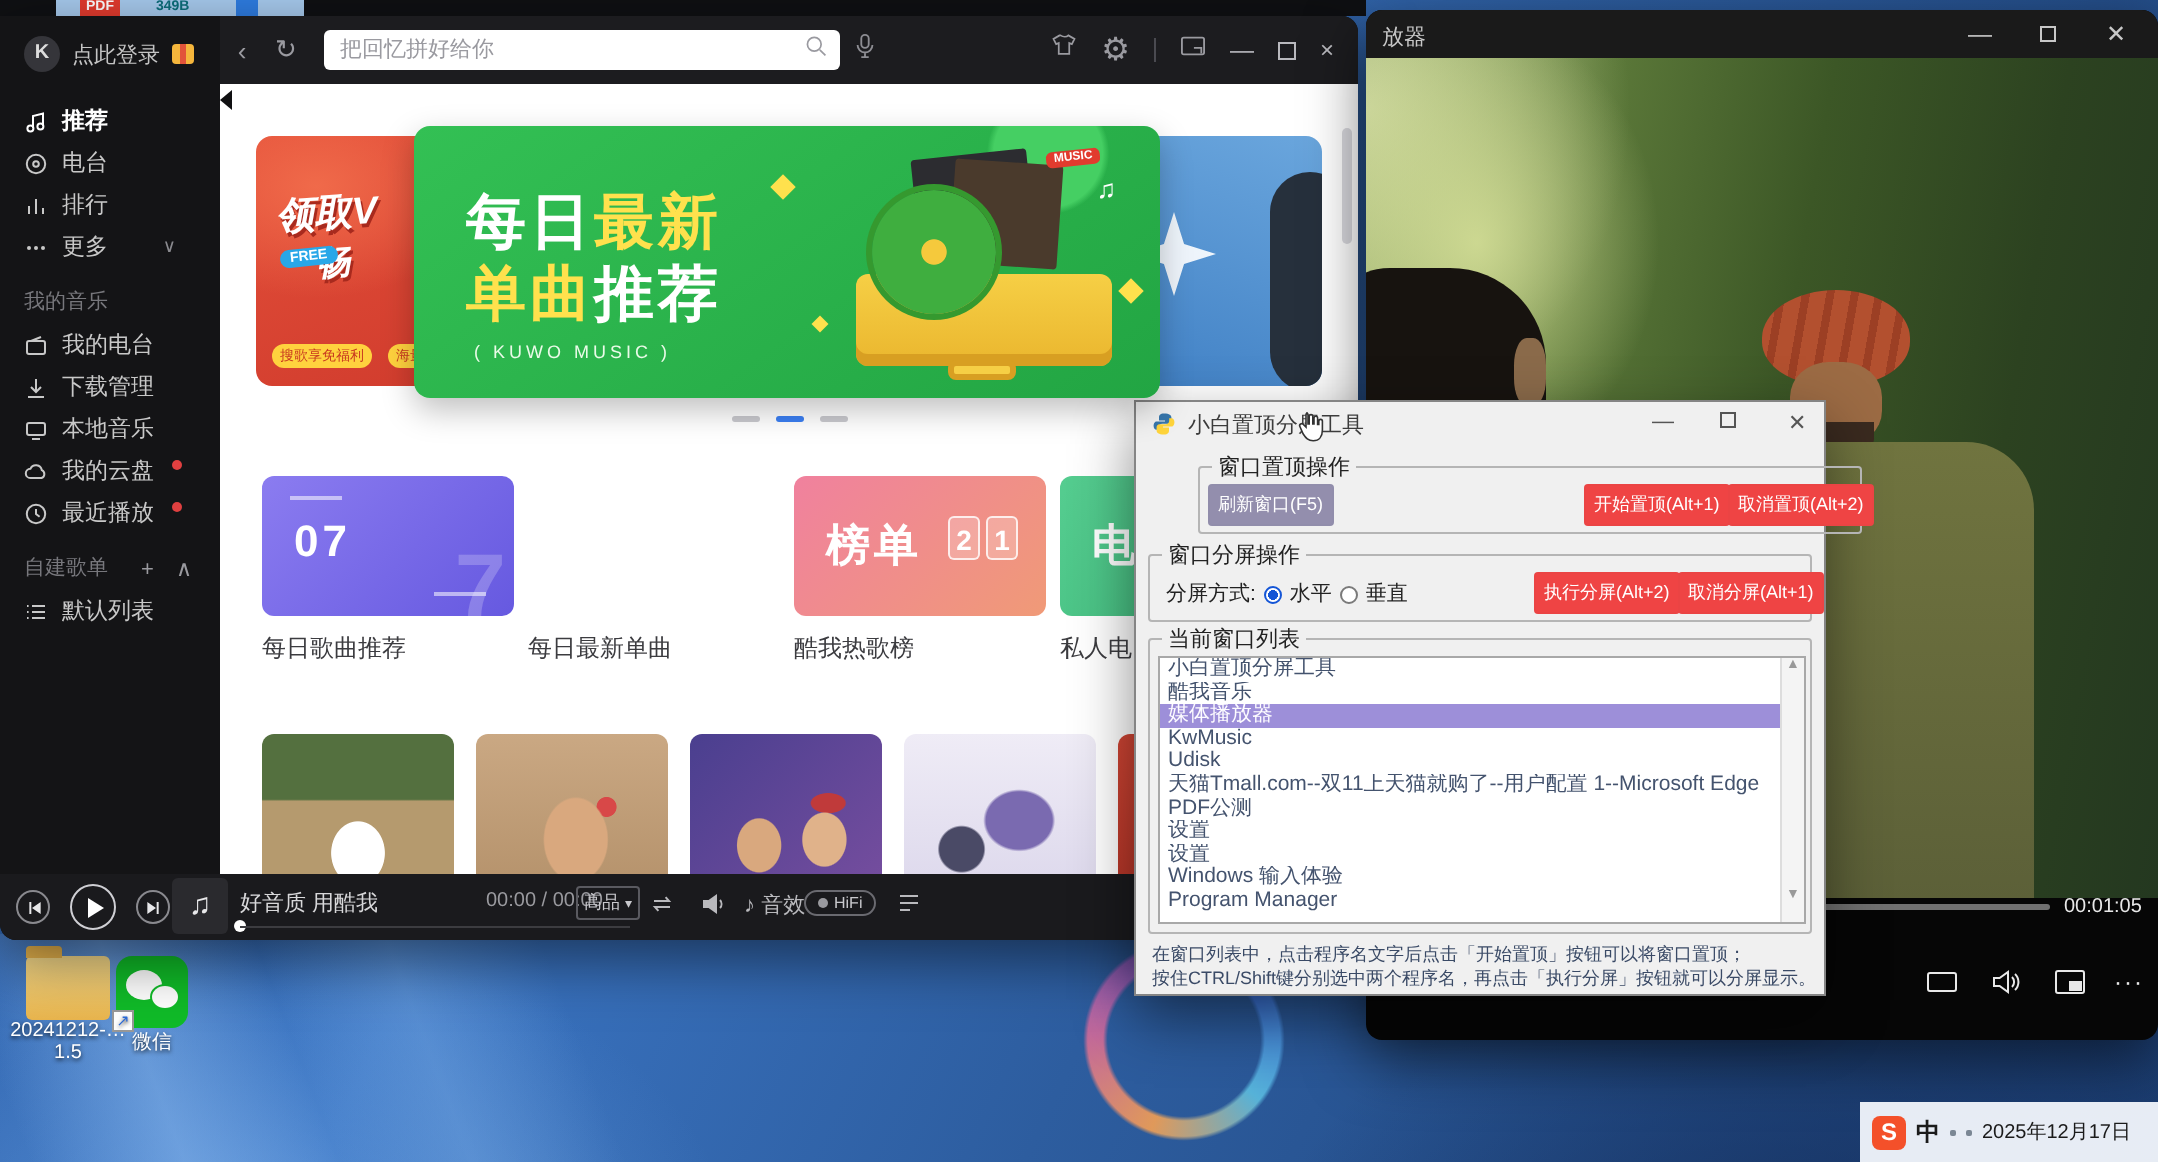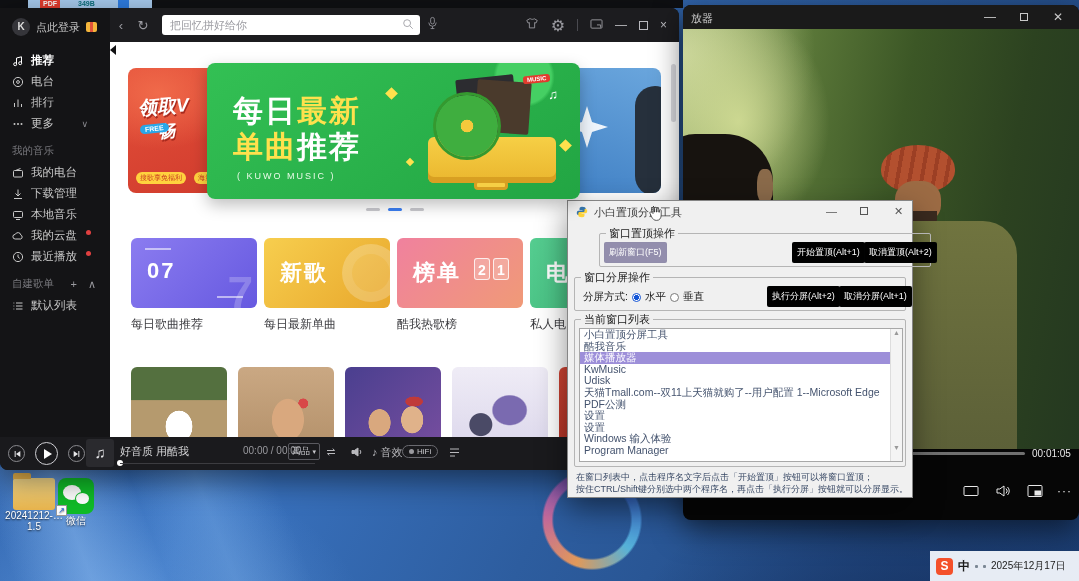--- a/index.html
+++ b/index.html
@@ -133,21 +133,21 @@
   .vbar{position:absolute;left:8px;top:447px;width:334px;height:3px;background:#707070;border-radius:2px;}
   .vtime{position:absolute;left:349px;top:443px;font-size:10px;color:#e8e8e8;}
   .vic{position:absolute;top:479px;color:#e8e8e8;}
   
   .tw{left:567px;top:200px;width:346px;height:298px;background:#f0f0f0;border:1px solid #858585;box-shadow:0 12px 28px rgba(0,0,0,.45);font-size:11px;color:#222;}
   .tw-title{left:0;top:0;width:100%;height:22px;display:flex;align-items:center;gap:6px;padding:0 8px;position:absolute;}
   .tw-title .t{font-size:11px;color:#3c3c3c;}
   .tw-ctl{position:absolute;top:4px;color:#555;font-size:11px;}
   .grp{position:absolute;border:1px solid #b5b5b5;border-radius:2px;}
   .grp .lg{position:absolute;top:-8px;left:6px;background:#f0f0f0;padding:0 3px;font-size:11px;color:#222;}
-  .tbtn{position:absolute;background:#000000;color:#fff;font-size:9px;border-radius:2px;padding:3px 4px;white-space:nowrap;border:1px solid #47506305;}
+  .tbtn{position:absolute;background:#ef4444;color:#fff;font-size:9px;border-radius:2px;padding:3px 4px;white-space:nowrap;border:1px solid #47506305;}
   .tbtn.lite{background:#938ead;}
   .rd{display:inline-block;width:9px;height:9px;border-radius:50%;border:1px solid #7a7a7a;background:#fff;vertical-align:-1px;}
   .rd.on{border-color:#1455d6;background:radial-gradient(circle,#1455d6 0 48%,#fff 52%);}
   .splitrow{position:absolute;left:8px;top:12px;font-size:10.5px;color:#222;display:flex;align-items:center;gap:4px;}
   .lbox{position:absolute;left:4px;top:8px;width:324px;height:134px;background:#fff;border:1px solid #a8a8a8;overflow:hidden;}
   .lit{height:11.6px;line-height:11.6px;font-size:10.5px;color:#44536e;padding-left:4px;white-space:nowrap;overflow:hidden;}
   .lit.sel{background:#9d8fd9;color:#fdfcff;width:100%;}
   .lscroll{position:absolute;right:0;top:0;bottom:0;width:12px;background:#f4f4f4;border-left:1px solid #ddd;color:#999;font-size:7px;text-align:center;}
   .help{position:absolute;left:8px;font-size:9px;color:#3a4a66;white-space:nowrap;}
   .cursor{z-index:50;}
@@ -345,24 +345,20 @@
         <span class="dot"></span>
         <span class="dot on"></span>
         <span class="dot"></span>
       </div>
 
       <div class="abs card" style="left:21px;background:linear-gradient(135deg,#8b7cf0,#6659e0);">
         <span class="dash" style="left:14px;top:10px;"></span>
         <span class="big">07</span>
         <span class="ghost">7</span>
         <span class="dash" style="right:14px;bottom:10px;"></span>
-      </div>
-      <div class="abs card" style="left:154px;background:linear-gradient(135deg,#f7ce4e,#e8a72c);">
-        <span class="ring"></span>
-        <span class="big">新歌</span>
       </div>
       <div class="abs card" style="left:287px;background:linear-gradient(135deg,#f0819e,#f09a77);">
         <span class="big">榜单</span>
         <span class="flip">
           <span>2</span>
           <span>1</span>
         </span>
       </div>
       <div class="abs card" style="left:420px;background:linear-gradient(135deg,#55cd90,#3fb87a);">
         <span class="big">电台</span>

